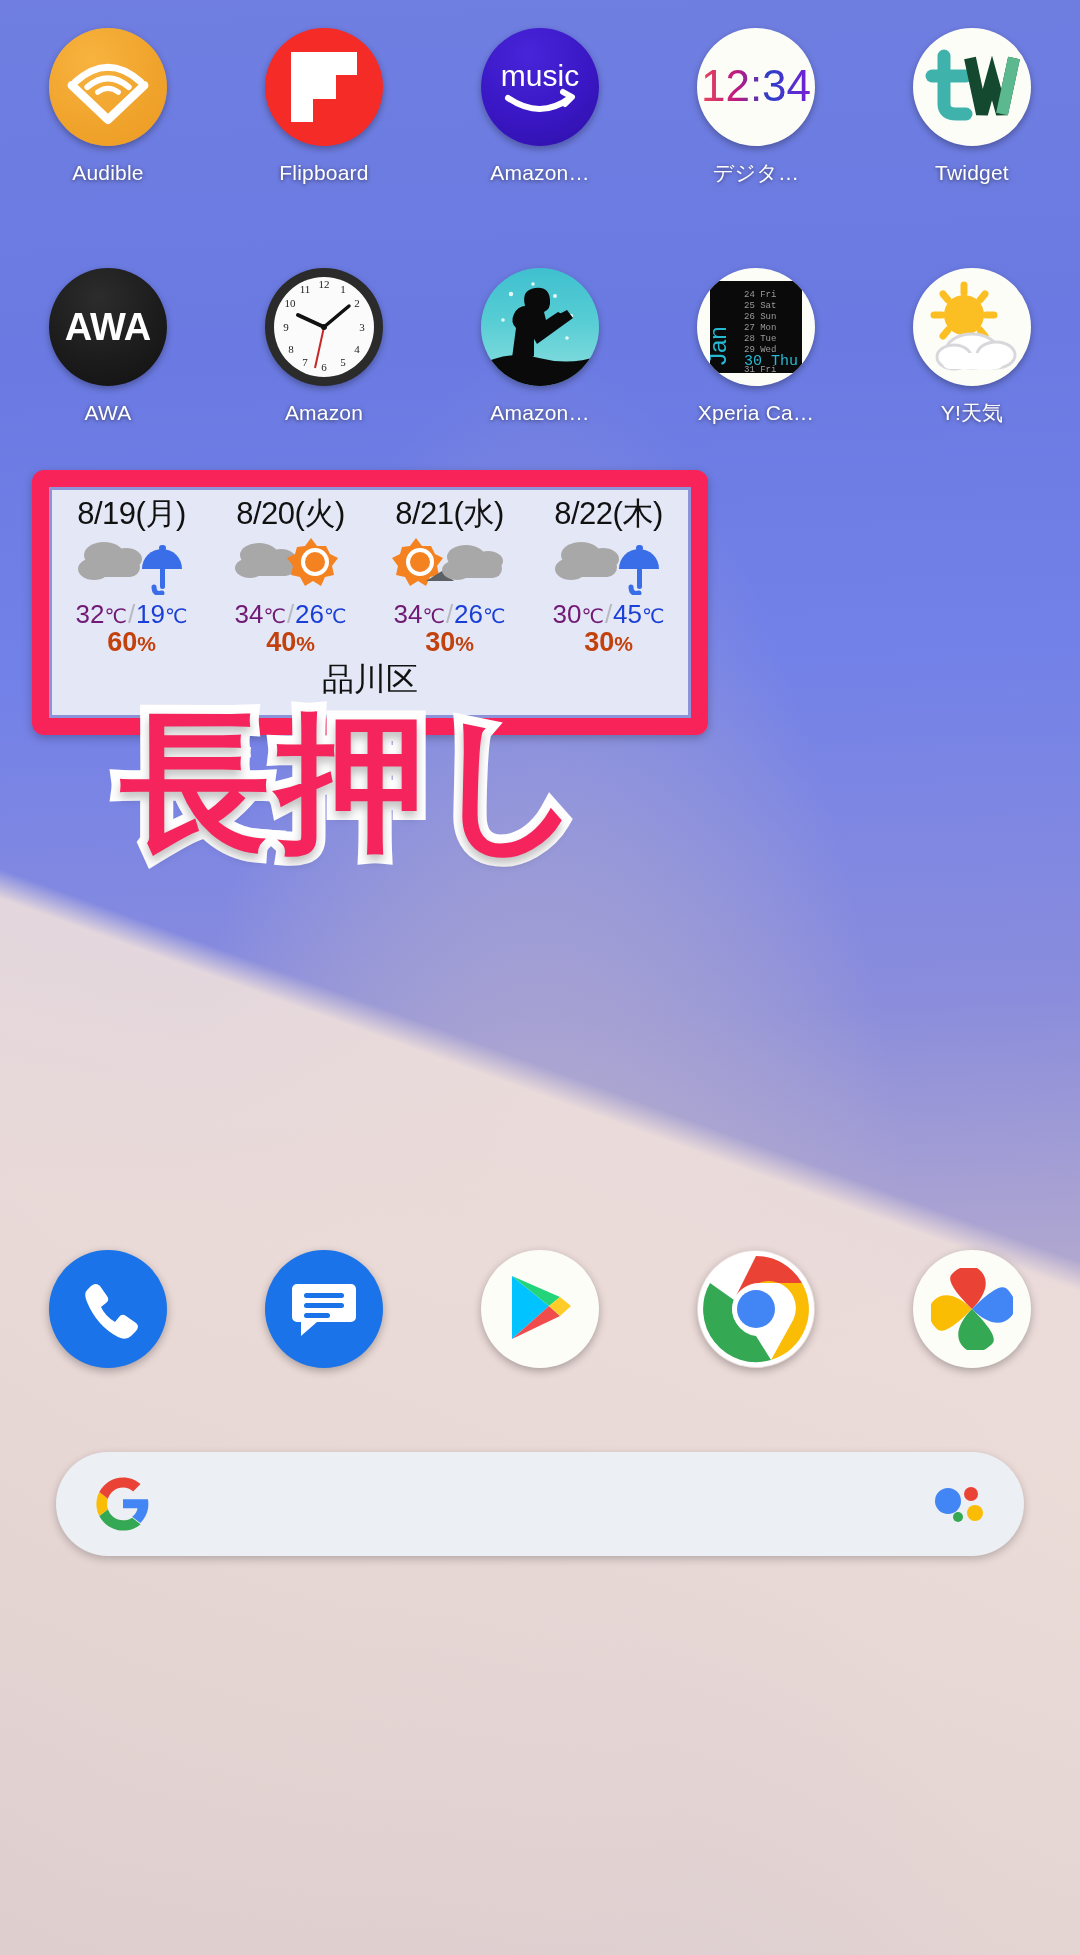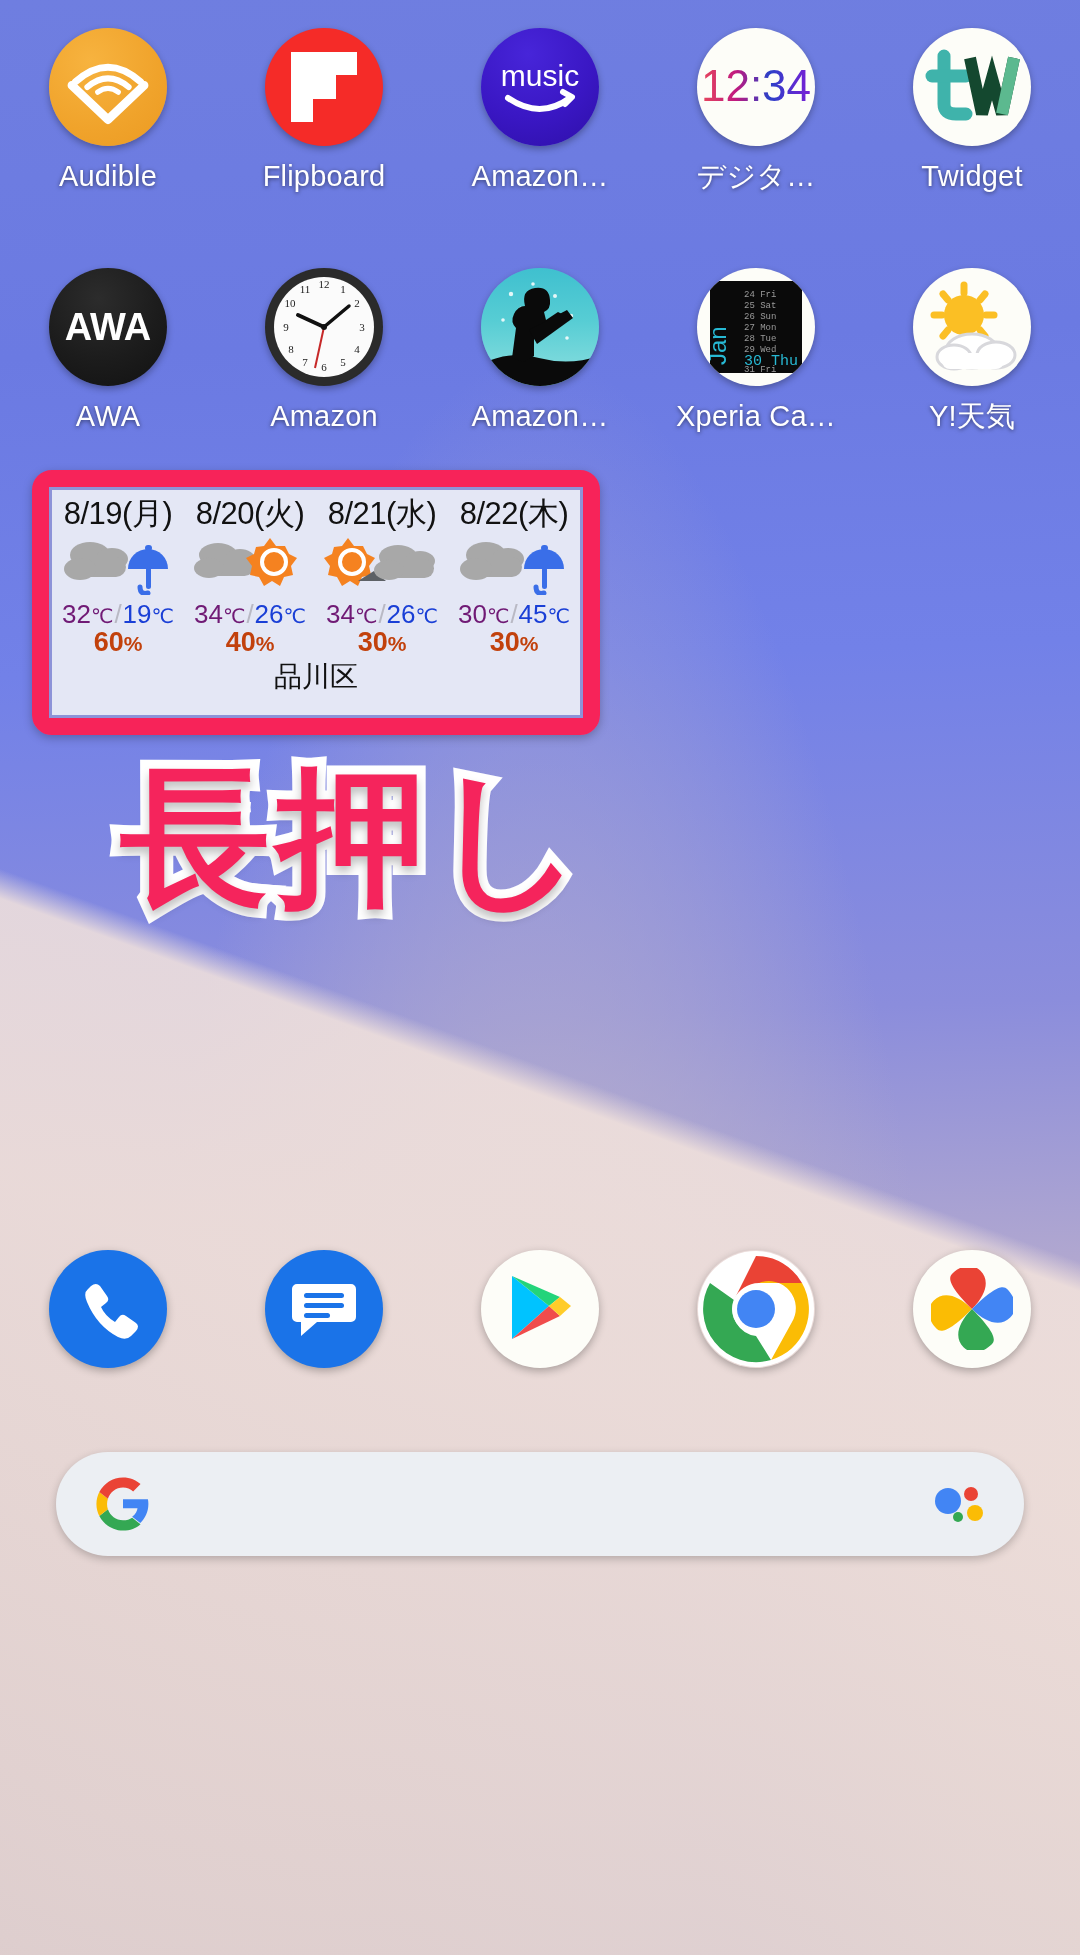--- a/index.html
+++ b/index.html
@@ -34,21 +34,21 @@
   #row1 { top: 28px; }
   #row2 { top: 268px; }
   .cell { display: flex; flex-direction: column; align-items: center; }
   .icon-wrap {
     width: 118px; height: 118px; border-radius: 50%;
     position: relative; overflow: hidden;
     box-shadow: 0 3px 7px rgba(0,0,0,0.30);
     display: flex; align-items: center; justify-content: center;
   }
   .app-label {
-    margin-top: 16px; color: #ffffff; font-size: 29px; line-height: 1;
+    margin-top: 16px; color: #ffffff; font-size: 21px; line-height: 1;
     text-shadow: 0 1px 4px rgba(0,0,0,0.55);
     white-space: nowrap; letter-spacing: .2px;
   }
 
   
   .ic-audible { background: radial-gradient(circle at 35% 28%, #f7b33f 0%, #f0a32b 60%, #eb9a22 100%); }
   
   .ic-flipboard { background: #f52b28; }
   
   .ic-amazonmusic { background: radial-gradient(circle at 40% 22%, #4725d9 0%, #3a17c4 55%, #2e0fa8 100%); }
@@ -58,47 +58,47 @@
   .ic-awa { background: radial-gradient(circle at 42% 26%, #2c2c2c 0%, #1c1c1c 55%, #111 100%); }
   
   .ic-clock { background: #2b2b2b; }
   
   .ic-kindle { background: linear-gradient(180deg, #3fc0cf 0%, #57cdd4 45%, #8ee0e0 100%); }
 
   svg { display: block; }
 
   
   #highlight {
-    position: absolute; left: 32px; top: 470px; width: 568px; height: 265px;
-    border: 17px solid #f72359; border-radius: 20px; z-index: 4;
+    position: absolute; left: 32px; top: 470px; width: 676px; height: 265px;
+    border: 17px solid #f72359; border-radius: 12px; z-index: 4;
     box-shadow: 0 3px 10px rgba(0,0,0,0.25);
   }
   #weather-widget {
     position: absolute; left: 0; top: 0; width: 100%; height: 100%;
     background: #e4e7f5; border: 3px solid #8d93d8;
     display: flex; flex-direction: column;
   }
   .wx-days { display: flex; flex: 1; padding-top: 6px; }
   .wx-day { flex: 1; display: flex; flex-direction: column; align-items: center; }
   .wx-date { font-size: 31px; color: #111; line-height: 1.15; letter-spacing: -0.5px;}
   .wx-icons { height: 62px; display: flex; align-items: center; justify-content: center; margin-top: 2px; }
   .wx-temps { font-size: 26px; line-height: 1.1; margin-top: 4px; white-space: nowrap; }
   .t-high { color: #701a75; }
   .t-sep  { color: #b9b9c4; padding: 0 1px; }
   .t-low  { color: #1a3fd6; }
   .deg { font-size: 20px; }
   .wx-pop { font-size: 27px; color: #c2410c; line-height: 1.1; font-weight: bold; }
   .wx-pop .pct { font-size: 21px; }
-  .wx-location { text-align: center; font-size: 28px; color: #111; padding-bottom: 20px; }
+  .wx-location { text-align: center; font-size: 32px; color: #111; padding-bottom: 20px; }
 
   
   #longpress {
-    position: absolute; left: 120px; top: 760px; z-index: 6;
+    position: absolute; left: 120px; top: 716px; z-index: 6;
     font-size: 150px; font-weight: bold; color: #f5245c;
-    font-family: Liberation Serif, serif;
+    font-family: Liberation Mono, monospace;
     letter-spacing: 6px; line-height: 1.05;
     -webkit-text-stroke: 18px #ffffff;
     paint-order: stroke fill;
     text-shadow: 0 6px 10px rgba(0,0,0,0.25);
   }
 
   
   #dock {
     position: absolute; left: 0; top: 1250px; width: 1080px;
     display: grid; grid-template-columns: repeat(5, 1fr); z-index: 3;

